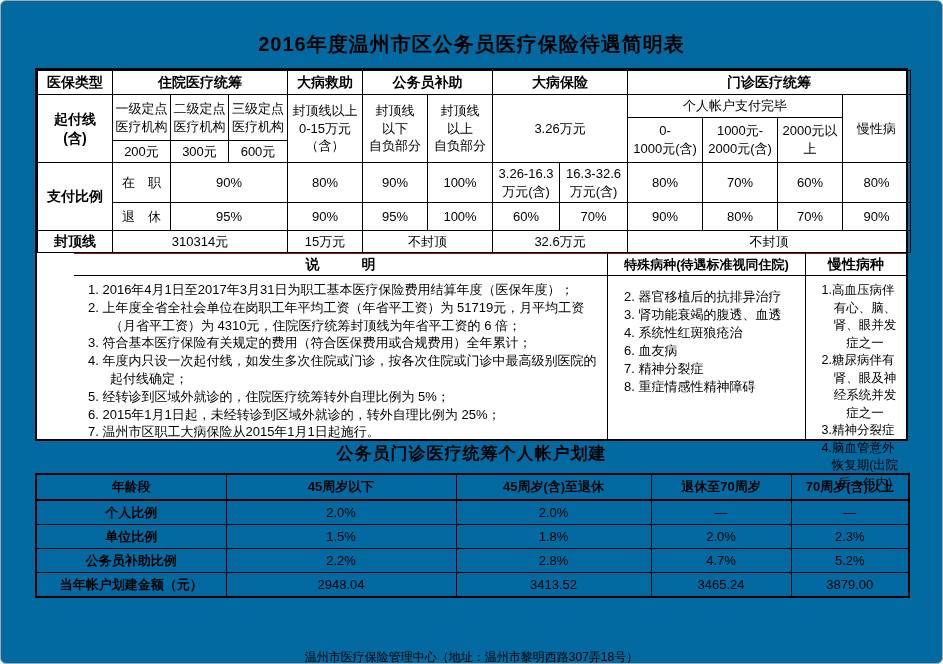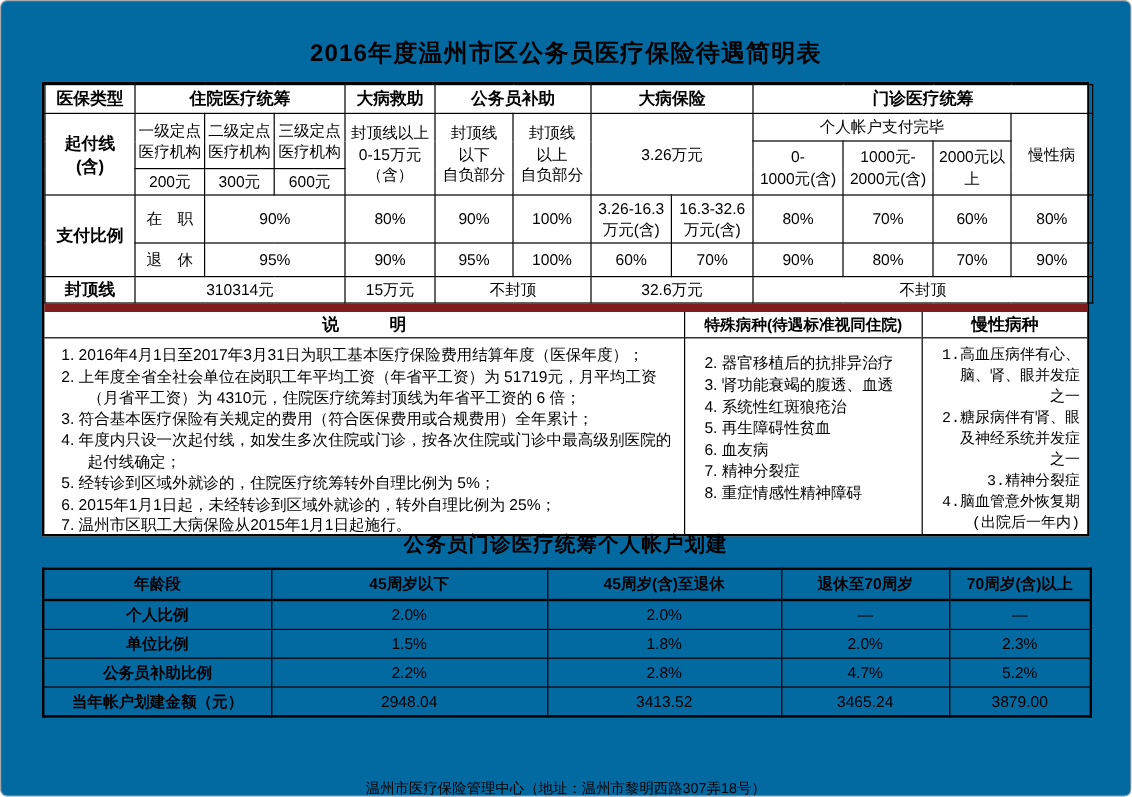--- a/index.html
+++ b/index.html
@@ -8,29 +8,29 @@
   .title{position:absolute;left:0;top:30px;width:100%;text-align:center;font-size:20px;font-weight:bold;letter-spacing:1px;}
   .subtitle{position:absolute;left:0;top:441px;width:100%;text-align:center;font-size:17px;font-weight:bold;letter-spacing:1px;}
   .footer{position:absolute;left:0;top:610px;width:100%;text-align:center;font-size:12px;margin-top:38px;}
 
   .big-table{position:absolute;left:34px;top:67px;width:873px;border:2px solid #000;box-sizing:border-box;background:#fff;}
   table{border-collapse:collapse;table-layout:fixed;width:100%;}
   td{border:1px solid #000;text-align:center;vertical-align:middle;font-size:13px;padding:1px 2px;overflow:hidden;}
   td.b{font-weight:bold;font-size:14px;}
   .pre{white-space:pre-line;line-height:1.35;}
 
-  .notes-row{display:flex;border-top:7px solid #7f1d1d;align-items:stretch;}
+  .notes-row{display:flex;border-top:1px solid #7f1d1d;align-items:stretch;margin-left:37px;}
   .notes-col{box-sizing:border-box;}
   .notes-col + .notes-col{border-left:1px solid #000;}
   .notes-head{height:21px;line-height:21px;text-align:center;font-weight:bold;font-size:14px;border-bottom:1px solid #000;}
   .note-list{padding:5px 10px 6px 14px;font-size:13px;line-height:17.8px;text-align:left;}
   .note-item{padding-left:22px;text-indent:-22px;}
   .sp-list{padding:12px 6px 6px 16px;font-size:13px;line-height:18px;text-align:left;}
   .sp-item{padding-left:20px;text-indent:-20px;}
-  .ch-list{padding:6px 6px 6px 10px;font-size:12.5px;line-height:17.5px;text-align:right;font-family:Liberation Mono, monospace;}
+  .ch-list{padding:6px 6px 6px 10px;font-size:12.5px;line-height:17.5px;text-align:center;}
   .ch-item{padding-left:14px;text-indent:-14px;}
 
   .bottom-table{position:absolute;left:34px;top:472px;width:873px;border:2px solid #000;box-sizing:border-box;padding-left:35px;}
   .bottom-table td{font-size:13px;height:21px;}
   .bottom-table tr.head td{font-weight:bold;border-bottom:2px solid #000;height:22px;}
   .bottom-table td.rowlabel{font-weight:bold;}
 </style>
 </head>
 <body>
 
@@ -150,21 +150,20 @@
           <div class="note-item">6. 2015年1月1日起，未经转诊到区域外就诊的，转外自理比例为 25%；</div>
           <div class="note-item">7. 温州市区职工大病保险从2015年1月1日起施行。</div>
         </div>
       </div>
       <div class="notes-col" style="width:198px">
         <div class="notes-head" style="font-size:13px">特殊病种(待遇标准视同住院)</div>
         <div class="sp-list">
           <div class="sp-item">2. 器官移植后的抗排异治疗</div>
           <div class="sp-item">3. 肾功能衰竭的腹透、血透</div>
           <div class="sp-item">4. 系统性红斑狼疮治</div>
-          <div class="sp-item">5. 再生障碍性贫血</div>
           <div class="sp-item">6. 血友病</div>
           <div class="sp-item">7. 精神分裂症</div>
           <div class="sp-item">8. 重症情感性精神障碍</div>
         </div>
       </div>
       <div class="notes-col" style="flex:1">
         <div class="notes-head">慢性病种</div>
         <div class="ch-list">
           <div class="ch-item">1.高血压病伴有心、脑、肾、眼并发症之一</div>
           <div class="ch-item">2.糖尿病伴有肾、眼及神经系统并发症之一</div>

